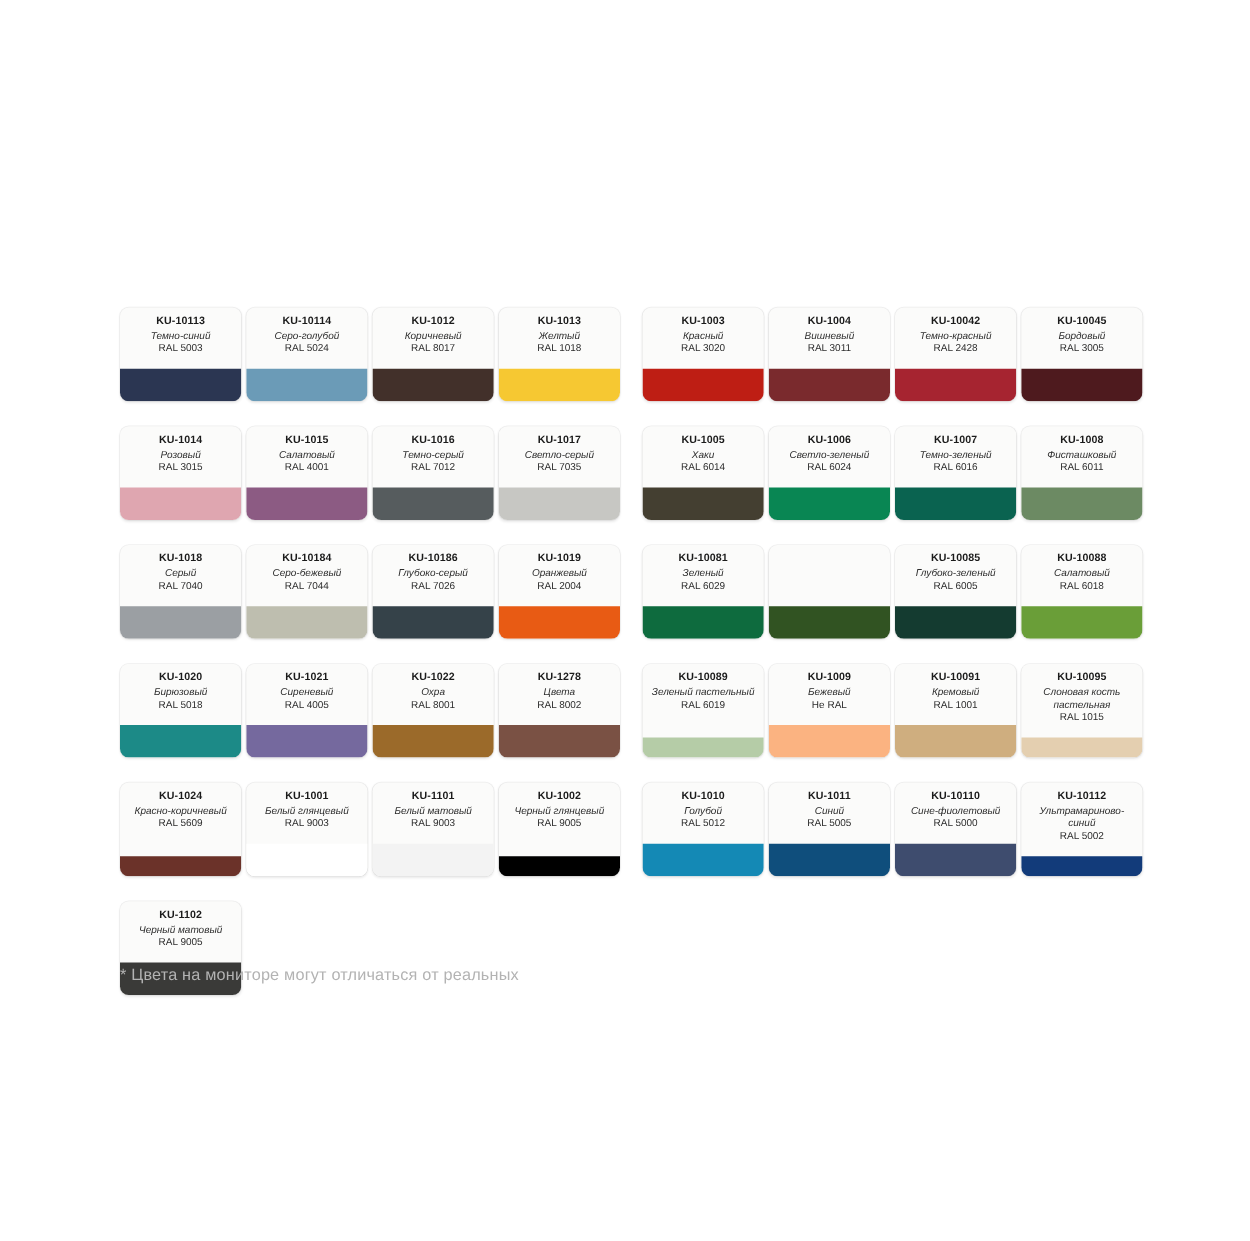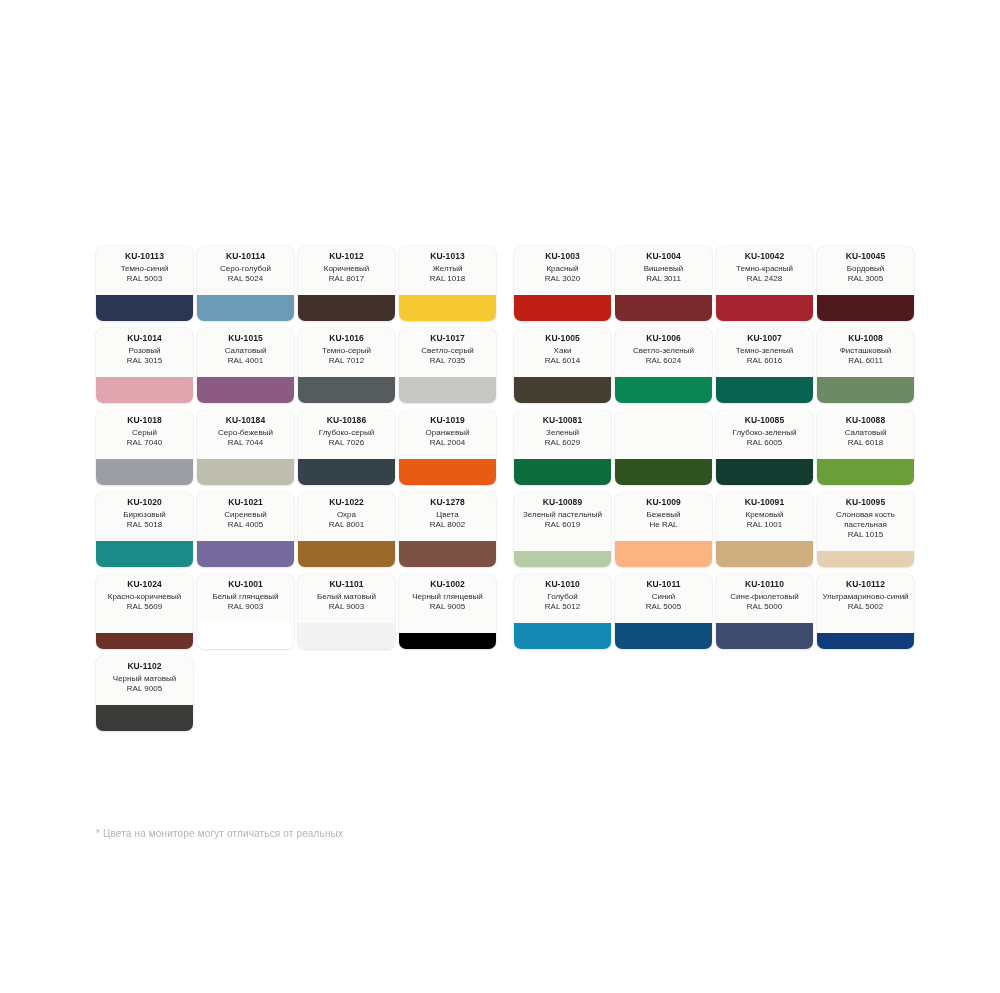--- a/index.html
+++ b/index.html
@@ -28,21 +28,21 @@
     position: absolute;
     left: 96px;
     top: 246px;
     width: 824px;
   }
 
   .swatch-row {
     display: flex;
     flex-direction: row;
     align-items: flex-start;
-    margin-bottom: 7px;
+    margin-bottom: 20px;
   }
 
   
   .group {
     display: flex;
     flex-direction: row;
   }
   .group.left { width: 404px; }
   .group.right { width: 404px; margin-left: 14px; }
 
@@ -82,20 +82,21 @@
     letter-spacing: 0.1px;
     white-space: nowrap;
   }
 
   .card-name {
     font-size: 8px;
     color: #2d2d2d;
     line-height: 10px;
     margin-top: 2px;
     max-width: 92px;
+    font-style: italic;
   }
 
   .card-ral {
     font-size: 8px;
     color: #2d2d2d;
     line-height: 10px;
     white-space: nowrap;
   }
 
   .card-color {
@@ -104,22 +105,22 @@
     flex: 0 0 auto;
     margin-top: auto;
   }
 
   
   .swatch-card.tall-text .card-color { height: 16px; }
 
   .footnote {
     position: absolute;
     left: 96px;
-    top: 828px;
-    font-size: 10px;
+    top: 772px;
+    font-size: 13px;
     color: #b3b3b3;
     letter-spacing: 0.15px;
     white-space: nowrap;
   }
 </style>
 </head>
 <body>
 
 <div id="palette-root">
   <div class="grid-wrap">

